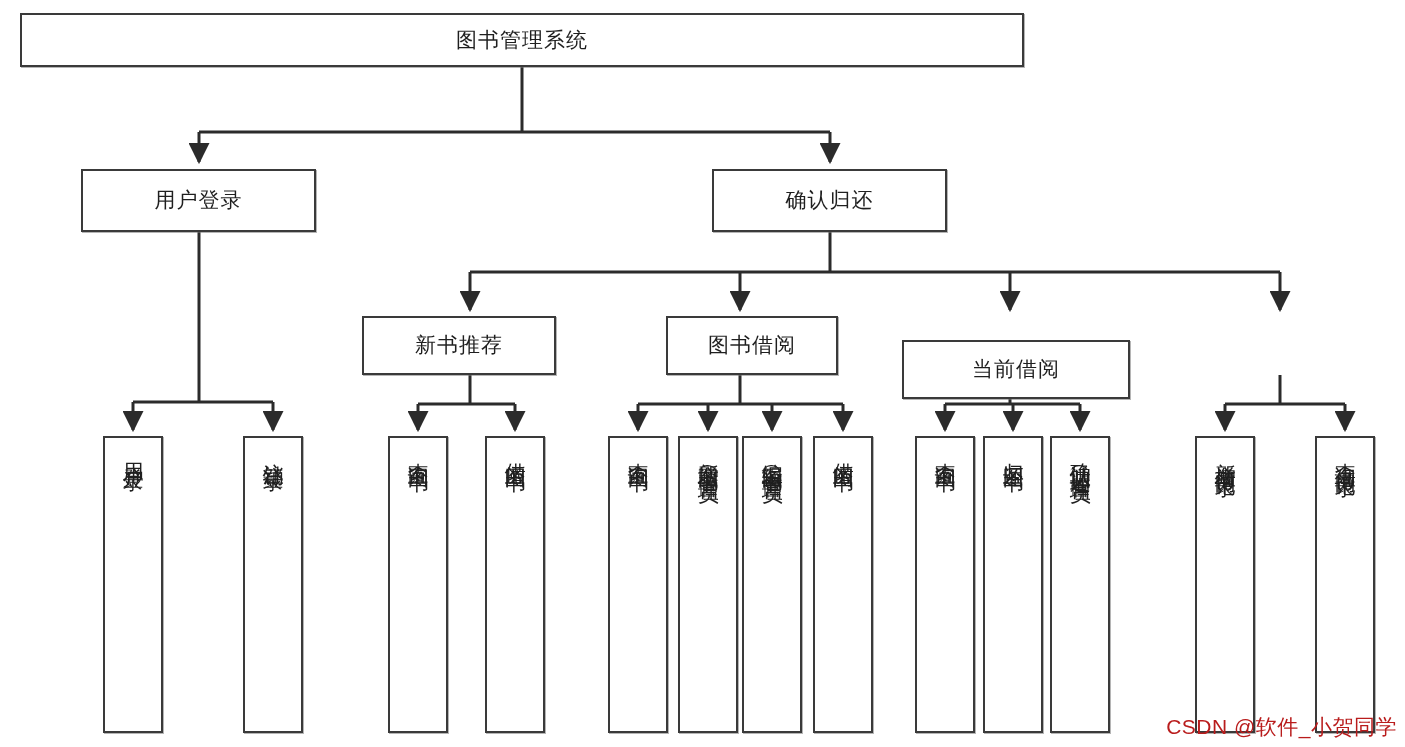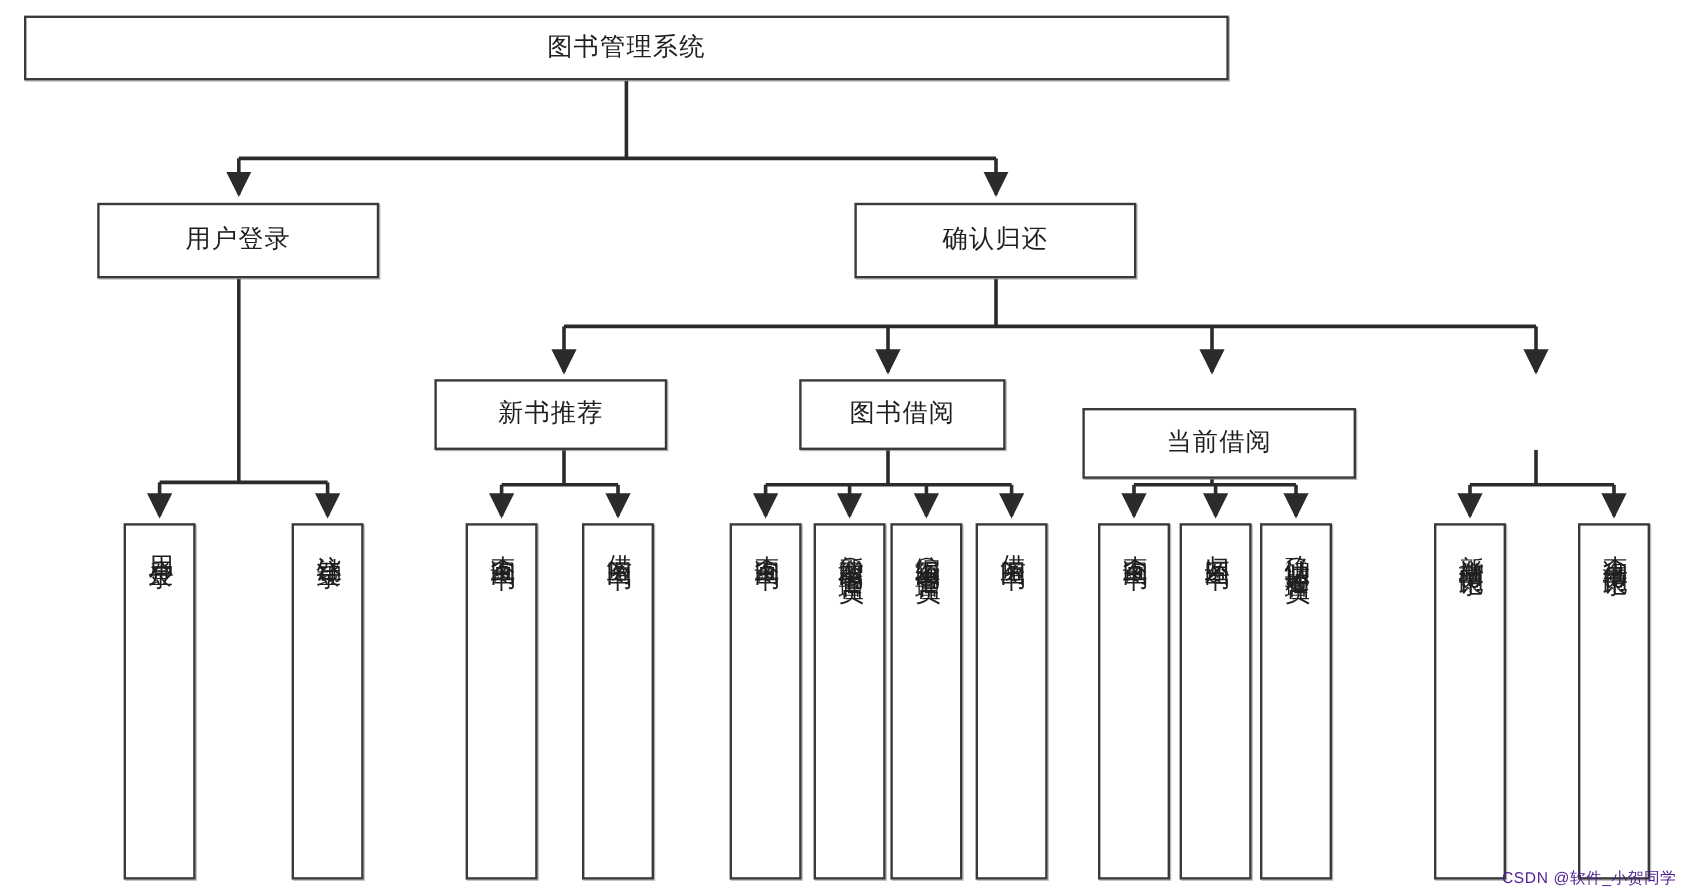--- a/index.html
+++ b/index.html
@@ -51,22 +51,22 @@
     font-size:21px;
     line-height:1.16;
     letter-spacing:3px;
     white-space:normal;
     max-height:100%;
   }
   #watermark{
     position:absolute;
     right:8px;
     bottom:6px;
-    font-size:13px;
-    color:#4c1d95;
+    font-size:21px;
+    color:#b91c1c;
     letter-spacing:0.5px;
     white-space:nowrap;
     z-index:5;
     font-family:"Liberation Sans","DejaVu Sans",sans-serif;
   }
 </style>
 </head>
 <body>
 
 <div id="diagram">

